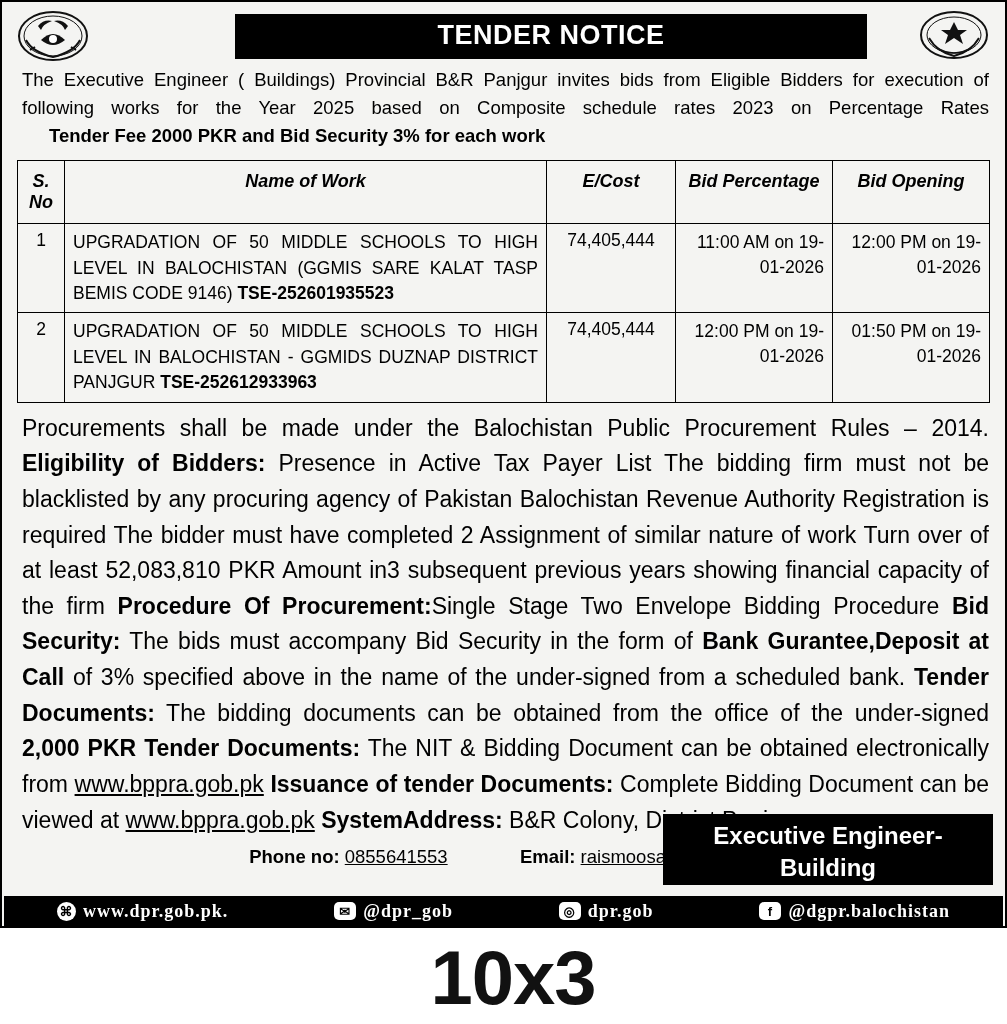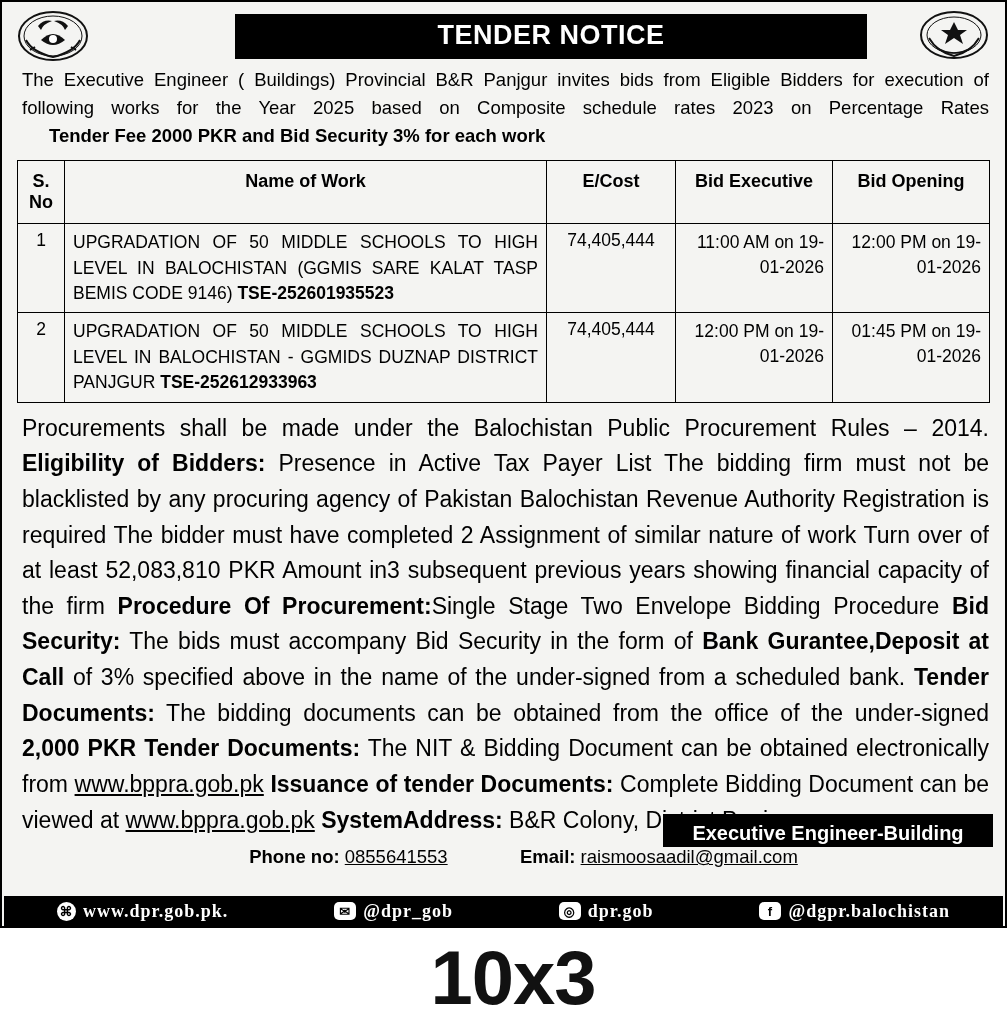--- a/index.html
+++ b/index.html
@@ -83,20 +83,21 @@
   table.tender th, table.tender td {
     border: 1.5px solid #000;
     padding: 6px 8px;
     vertical-align: top;
   }
   table.tender th {
     text-align: center;
     font-weight: bold;
     font-size: 18px;
     padding: 10px 4px;
+    font-style: italic;
   }
   th.col-sno { width: 38px; }
   th.col-name { text-align: left; padding-left: 8px; }
   th.col-cost { width: 120px; }
   th.col-sub  { width: 148px; }
   th.col-open { width: 148px; }
   td.sno { text-align: center; }
   td.work { text-align: justify; text-justify: inter-word; line-height: 1.45; }
   td.work .code { font-weight: bold; }
   td.cost { text-align: center; white-space: nowrap; margin-top: 8px; }
@@ -128,21 +129,21 @@
     bottom: 56px;
     height: 56px;
   }
   .sign-box {
     position: absolute;
     right: 12px;
     top: 0;
     background: #000000;
     color: #ffffff;
     font-weight: bold;
-    font-size: 20px;
+    font-size: 24px;
     line-height: 1.35;
     text-align: center;
     padding: 6px 18px 0 18px;
     width: 330px;
     box-sizing: border-box;
   }
   .prq {
     position: absolute;
     left: 18px;
     bottom: 34px;
@@ -235,21 +236,21 @@
       <span>The Executive Engineer ( Buildings) Provincial B&amp;R Panjgur invites bids from Eligible Bidders for execution of following works for the Year 2025 based on Composite schedule rates 2023 on Percentage Rates</span>
       <span class="fee">Tender Fee 2000 PKR and Bid Security 3% for each work</span>
     </div>
 
     <table class="tender">
       <thead>
         <tr>
           <th class="col-sno">S. No</th>
           <th class="col-name">Name of Work</th>
           <th class="col-cost">E/Cost</th>
-          <th class="col-sub">Bid Executive</th>
+          <th class="col-sub">Bid Percentage</th>
           <th class="col-open">Bid Opening</th>
         </tr>
       </thead>
       <tbody>
         <tr>
           <td class="sno">1</td>
           <td class="work">
             <span>UPGRADATION OF 50 MIDDLE SCHOOLS TO HIGH LEVEL IN BALOCHISTAN (GGMIS SARE KALAT TASP BEMIS CODE 9146)</span>
             <span class="code">TSE-252601935523</span>
           </td>
@@ -258,21 +259,21 @@
           <td class="ctr">12:00 PM on 19-01-2026</td>
         </tr>
         <tr>
           <td class="sno">2</td>
           <td class="work">
             <span>UPGRADATION OF 50 MIDDLE SCHOOLS TO HIGH LEVEL IN BALOCHISTAN - GGMIDS DUZNAP DISTRICT PANJGUR</span>
             <span class="code">TSE-252612933963</span>
           </td>
           <td class="cost">74,405,444</td>
           <td class="ctr">12:00 PM on 19-01-2026</td>
-          <td class="ctr">01:45 PM on 19-01-2026</td>
+          <td class="ctr">01:50 PM on 19-01-2026</td>
         </tr>
       </tbody>
     </table>
 
     <div class="body-text">
       <span>Procurements shall be made under the Balochistan Public Procurement Rules – 2014. </span><b>Eligibility of Bidders:</b><span> Presence in Active Tax Payer List The bidding firm must not be blacklisted by any procuring agency of Pakistan Balochistan Revenue Authority Registration is required The bidder must have completed 2 Assignment of similar nature of work  Turn over of at least 52,083,810 PKR Amount in3 subsequent previous years showing financial capacity of the firm </span><b>Procedure Of Procurement:</b><span>Single Stage Two Envelope Bidding Procedure </span><b>Bid Security:</b><span> The bids must accompany Bid Security in the form of </span><b>Bank Gurantee,Deposit at Call</b><span> of 3% specified above in the name of the under-signed from a scheduled bank. </span><b>Tender Documents:</b><span> The bidding documents can be obtained from the office of the under-signed </span><b>2,000 PKR Tender Documents:</b><span> The NIT &amp; Bidding Document can be obtained electronically from </span><u>www.bppra.gob.pk</u><b> Issuance of tender Documents:</b><span> Complete Bidding Document can be viewed at </span><u>www.bppra.gob.pk</u><b> SystemAddress:</b><span> B&amp;R Colony, District Panjgur</span>
     </div>
 
     <div class="contact">
       <b>Phone no:</b>

